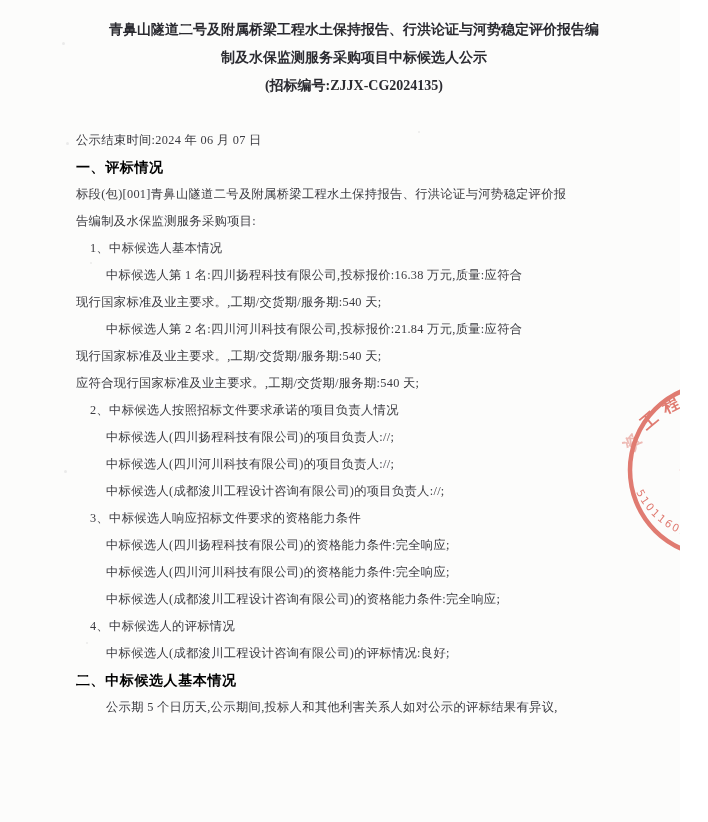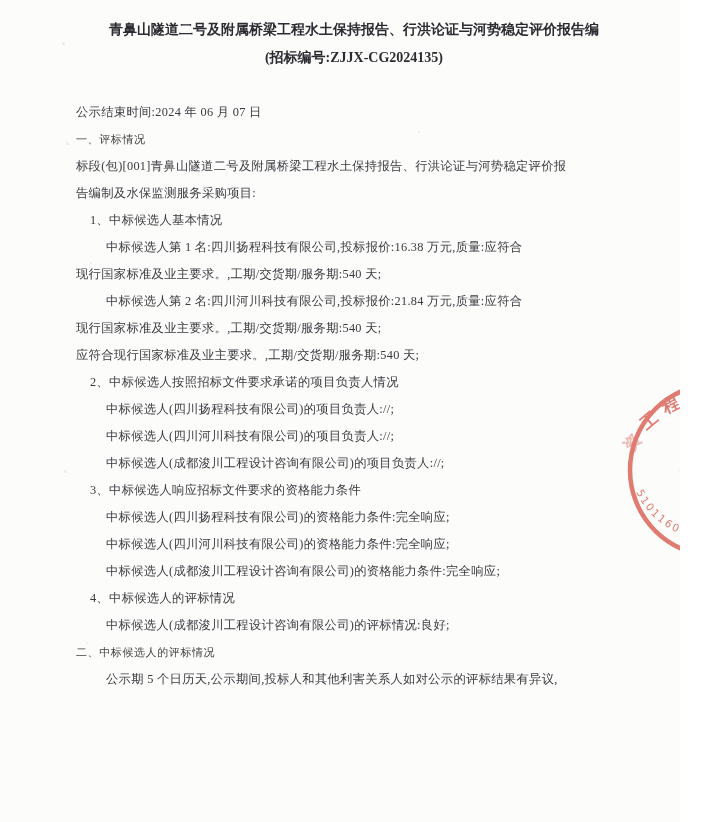--- a/index.html
+++ b/index.html
@@ -29,23 +29,23 @@
     padding-right:96px;
   }
   .line{
     height:27px;
     line-height:27px;
     font-size:12.3px;
     white-space:nowrap;
     letter-spacing:0.3px;
   }
   .line.h{
-    font-weight:normal;
-    font-size:11px;
-    color:#404040;
+    font-weight:bold;
+    font-size:14px;
+    color:#000000;
     letter-spacing:0.6px;
   }
   .line.num{ padding-left:14px; }
   .line.ind{ padding-left:30px; }
   .stamp{
     position:absolute;left:0;top:0;
     filter:blur(.4px);
     pointer-events:none;
   }
   .speck{
@@ -54,20 +54,21 @@
   }
 </style>
 </head>
 <body>
 
 <div class="page">
 
   <div class="doc">
     <div class="title-block">
       <div class="title-line">青鼻山隧道二号及附属桥梁工程水土保持报告、行洪论证与河势稳定评价报告编</div>
+      <div class="title-line">制及水保监测服务采购项目中标候选人公示</div>
       <div class="title-line">(招标编号:ZJJX-CG2024135)</div>
     </div>
 
     <div class="body-block">
 
     <div class="line plain">公示结束时间:2024 年 06 月 07 日</div>
         <div class="line h">一、评标情况</div>
         <div class="line plain">标段(包)[001]青鼻山隧道二号及附属桥梁工程水土保持报告、行洪论证与河势稳定评价报</div>
         <div class="line plain">告编制及水保监测服务采购项目:</div>
         <div class="line num">1、中标候选人基本情况</div>
@@ -79,21 +80,21 @@
         <div class="line num">2、中标候选人按照招标文件要求承诺的项目负责人情况</div>
         <div class="line ind">中标候选人(四川扬程科技有限公司)的项目负责人://;</div>
         <div class="line ind">中标候选人(四川河川科技有限公司)的项目负责人://;</div>
         <div class="line ind">中标候选人(成都浚川工程设计咨询有限公司)的项目负责人://;</div>
         <div class="line num">3、中标候选人响应招标文件要求的资格能力条件</div>
         <div class="line ind">中标候选人(四川扬程科技有限公司)的资格能力条件:完全响应;</div>
         <div class="line ind">中标候选人(四川河川科技有限公司)的资格能力条件:完全响应;</div>
         <div class="line ind">中标候选人(成都浚川工程设计咨询有限公司)的资格能力条件:完全响应;</div>
         <div class="line num">4、中标候选人的评标情况</div>
         <div class="line ind">中标候选人(成都浚川工程设计咨询有限公司)的评标情况:良好;</div>
-        <div class="line h">二、中标候选人的评标情况</div>
+        <div class="line h">二、中标候选人基本情况</div>
         <div class="line ind">公示期 5 个日历天,公示期间,投标人和其他利害关系人如对公示的评标结果有异议,</div>
       </div>
   </div>
 
   <div class="speck" style="left:62px;top:42px"></div>
   <div class="speck" style="left:66px;top:142px"></div>
   <div class="speck" style="left:90px;top:262px;width:2px;height:2px"></div>
   <div class="speck" style="left:64px;top:470px"></div>
   <div class="speck" style="left:86px;top:642px;width:2px;height:2px"></div>
   <div class="speck" style="left:418px;top:131px;width:2px;height:2px"></div>

